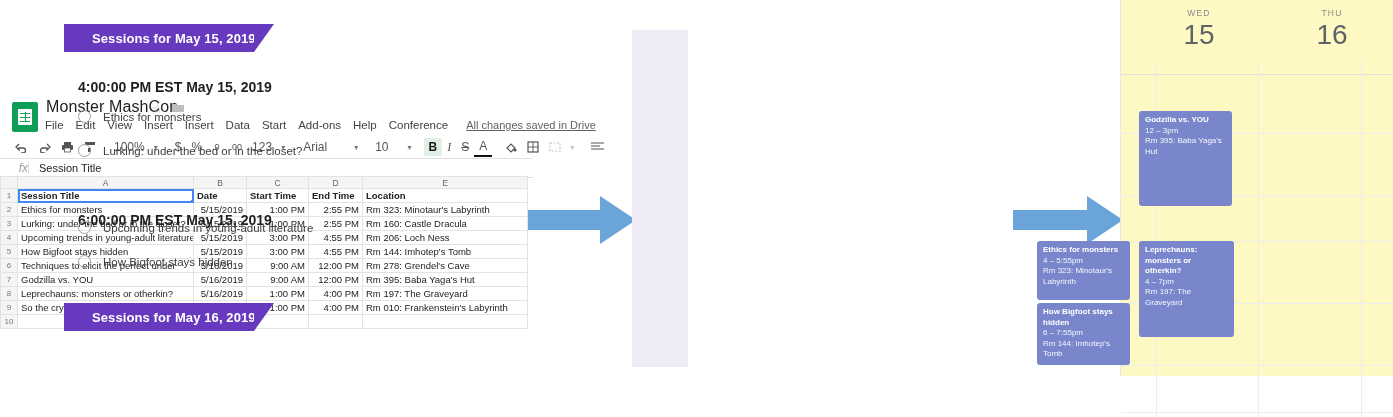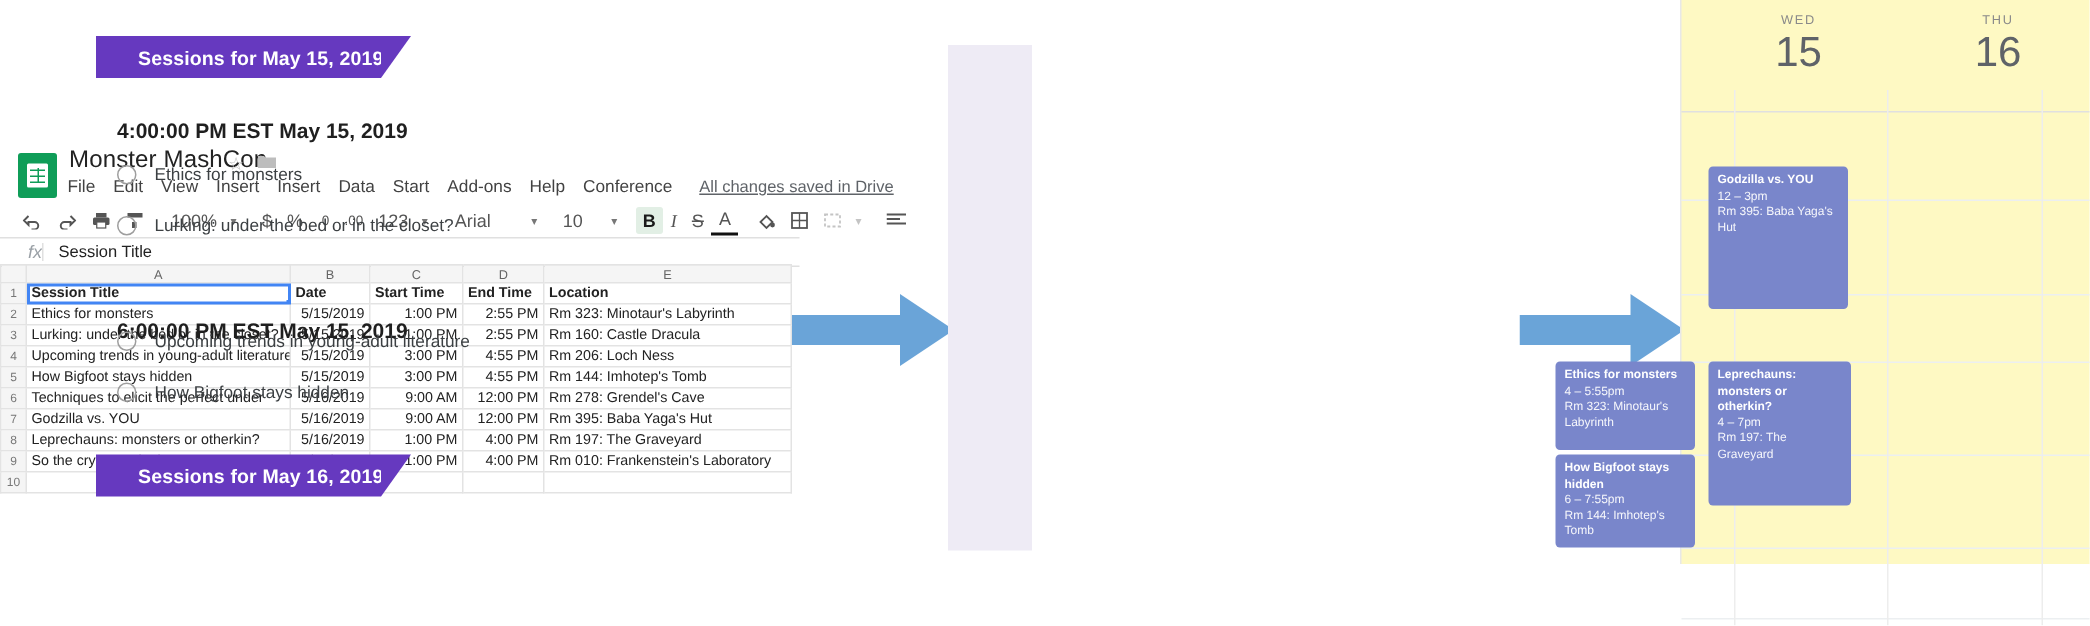--- a/index.html
+++ b/index.html
@@ -302,21 +302,21 @@
           <td class="num">1:00 PM</td>
           <td class="num">4:00 PM</td>
           <td>Rm 197: The Graveyard</td>
         </tr>
         <tr>
           <td class="rownum">9</td>
           <td>So the cryptozoologists are onto you...</td>
           <td class="num">5/16/2019</td>
           <td class="num">1:00 PM</td>
           <td class="num">4:00 PM</td>
-          <td>Rm 010: Frankenstein's Laboratory</td>
+          <td>Rm 010: Frankenstein's Labyrinth</td>
         </tr>
         <tr>
           <td class="rownum">10</td>
           <td></td>
           <td></td>
           <td></td>
           <td></td>
           <td></td>
         </tr>
       </tbody>

